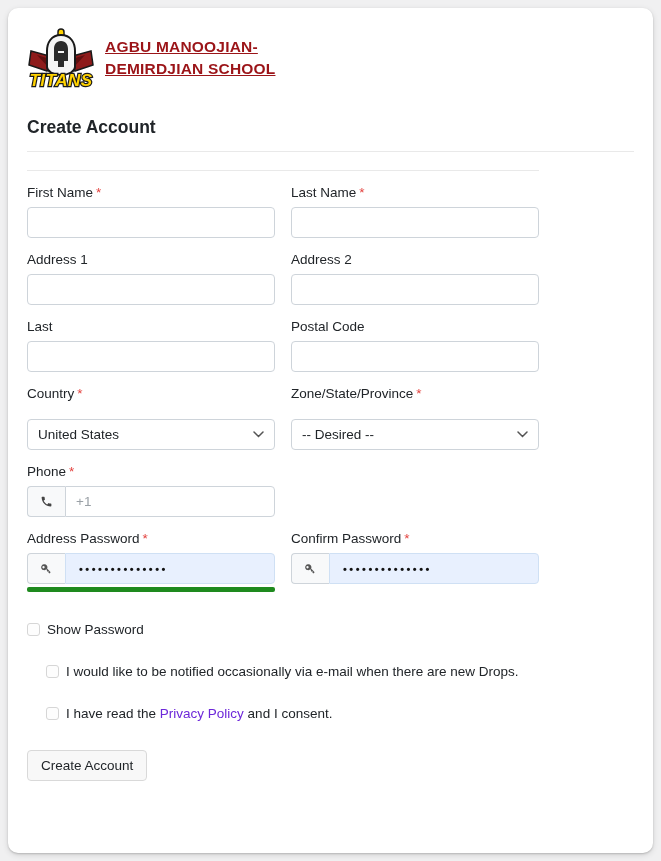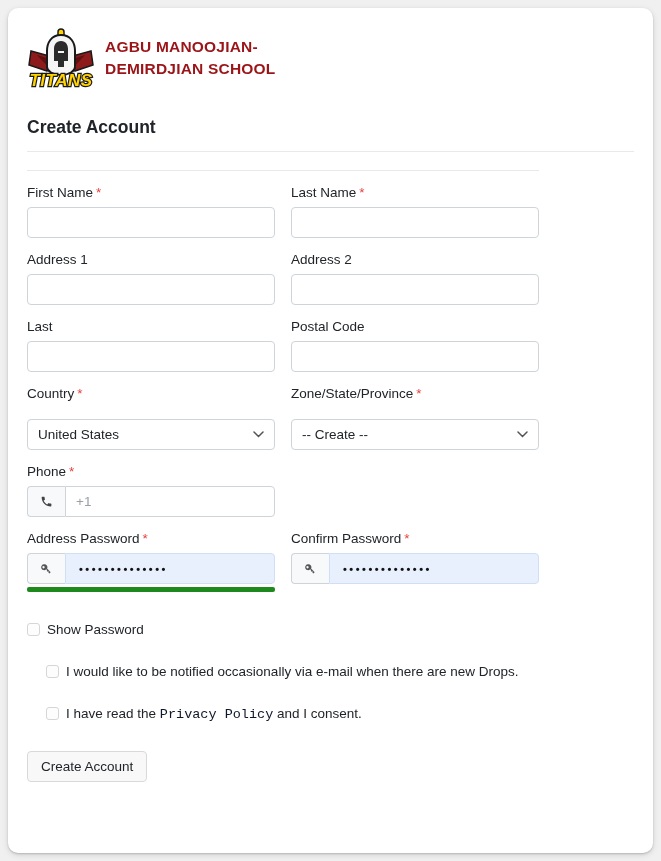--- a/index.html
+++ b/index.html
@@ -16,21 +16,21 @@
     background:#ffffff; border-radius:10px;
     box-shadow:0 1px 2px rgba(0,0,0,.18), 0 2px 6px rgba(0,0,0,.12);
     padding:19px;
     overflow:hidden;
   }
   
   .logo-row { display:flex; align-items:center; gap:10px; margin-bottom:28px; }
   .logo-mark { width:68px; height:62px; flex:0 0 auto; }
   .school-name {
     color:#9b1418; font-weight:bold; font-size:15.5px; line-height:1.45;
-    letter-spacing:.2px; text-transform:uppercase;
+    letter-spacing:.2px; text-transform:uppercase;text-decoration:underline;
   }
   
   h1.page-title { font-size:17.5px; font-weight:bold; color:#212529; margin-bottom:13px; }
   .hr-full { border:0; border-top:1px solid #e9e9e9; margin:0 0 18px 0; }
   .hr-form { border:0; border-top:1px solid #e9e9e9; margin:17px 0 14px 0; width:512px; }
   
   .form-grid { width:512px; }
   .row2 { display:flex; gap:16px; }
   .col { width:248px; flex:0 0 auode; }
   .col { width:248px; }
@@ -60,21 +60,21 @@
   .strength-bar { height:5px; border-radius:2px; margin-top:3px; width:248px; }
   
   .phone-wrap { width:248px; }
   
   .check-row { display:flex; align-items:center; gap:7px; }
   .checkbox {
     width:13px; height:13px; border:1px solid #d6d6d6; border-radius:3px;
     background:#fdfdfd; flex:0 0 auto; margin-top:-1px;
   }
   .check-label { font-size:13.5px; color:#212529; }
-  a.inline-link { color:#0f172a; text-decoration:none;font-family:Liberation Mono, monospace; }
+  a.inline-link { color:#6d28d9; text-decoration:none; }
   
   .btn {
     display:inline-block; background:#f8f8f8; border:1px solid #d9d9d9;
     border-radius:4px; padding:7px 13px; font-size:13.5px; color:#212529;
     font-family:"Liberation Sans", sans-serif; cursor:pointer;
   }
   .mt-pwrow { margin-top:0; }
   .section-checks { margin-top:30px; }
   .gap-check { margin-top:27px;padding-left:19px; }
   .btn-wrap { margin-top:29px; }
@@ -158,21 +158,21 @@
           <span>
             <svg width="11" height="7" viewBox="0 0 11 7">
                 <path d="M1 1 L5.5 5.5 L10 1" fill="none" stroke="#555" stroke-width="1.5" stroke-linecap="round"></path>
               </svg>
           </span>
         </div>
       </div>
       <div class="col">
         <label class="f-label"><span>Zone/State/Province</span><span class="req">*</span></label>
         <div class="select-box">
-          <span class="sel-text">-- Create --</span>
+          <span class="sel-text">-- Desired --</span>
           <span>
             <svg width="11" height="7" viewBox="0 0 11 7">
                 <path d="M1 1 L5.5 5.5 L10 1" fill="none" stroke="#555" stroke-width="1.5" stroke-linecap="round"></path>
               </svg>
           </span>
         </div>
       </div>
     </div>
 
     <div class="phone-wrap">

